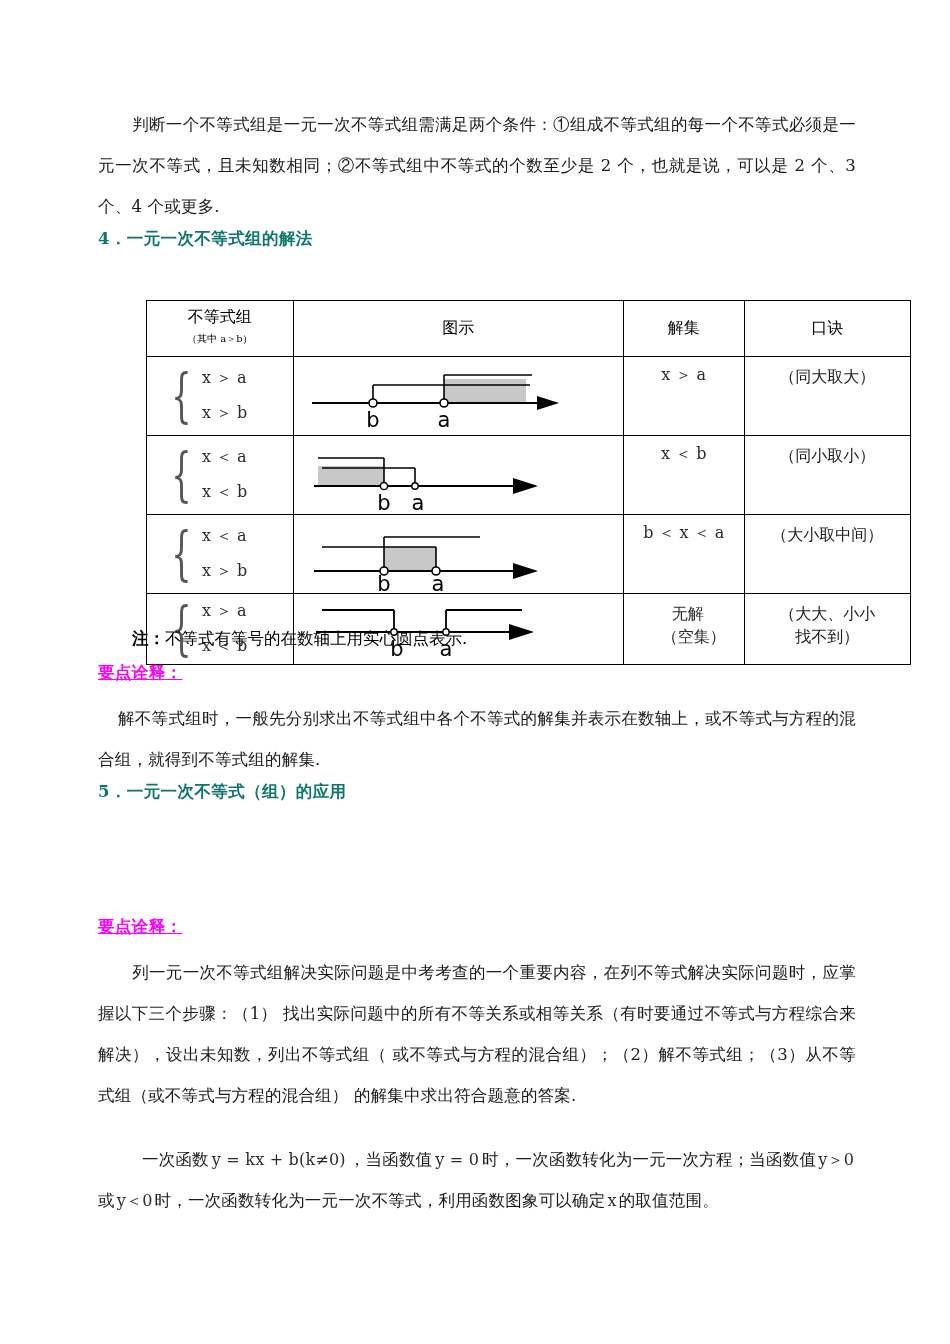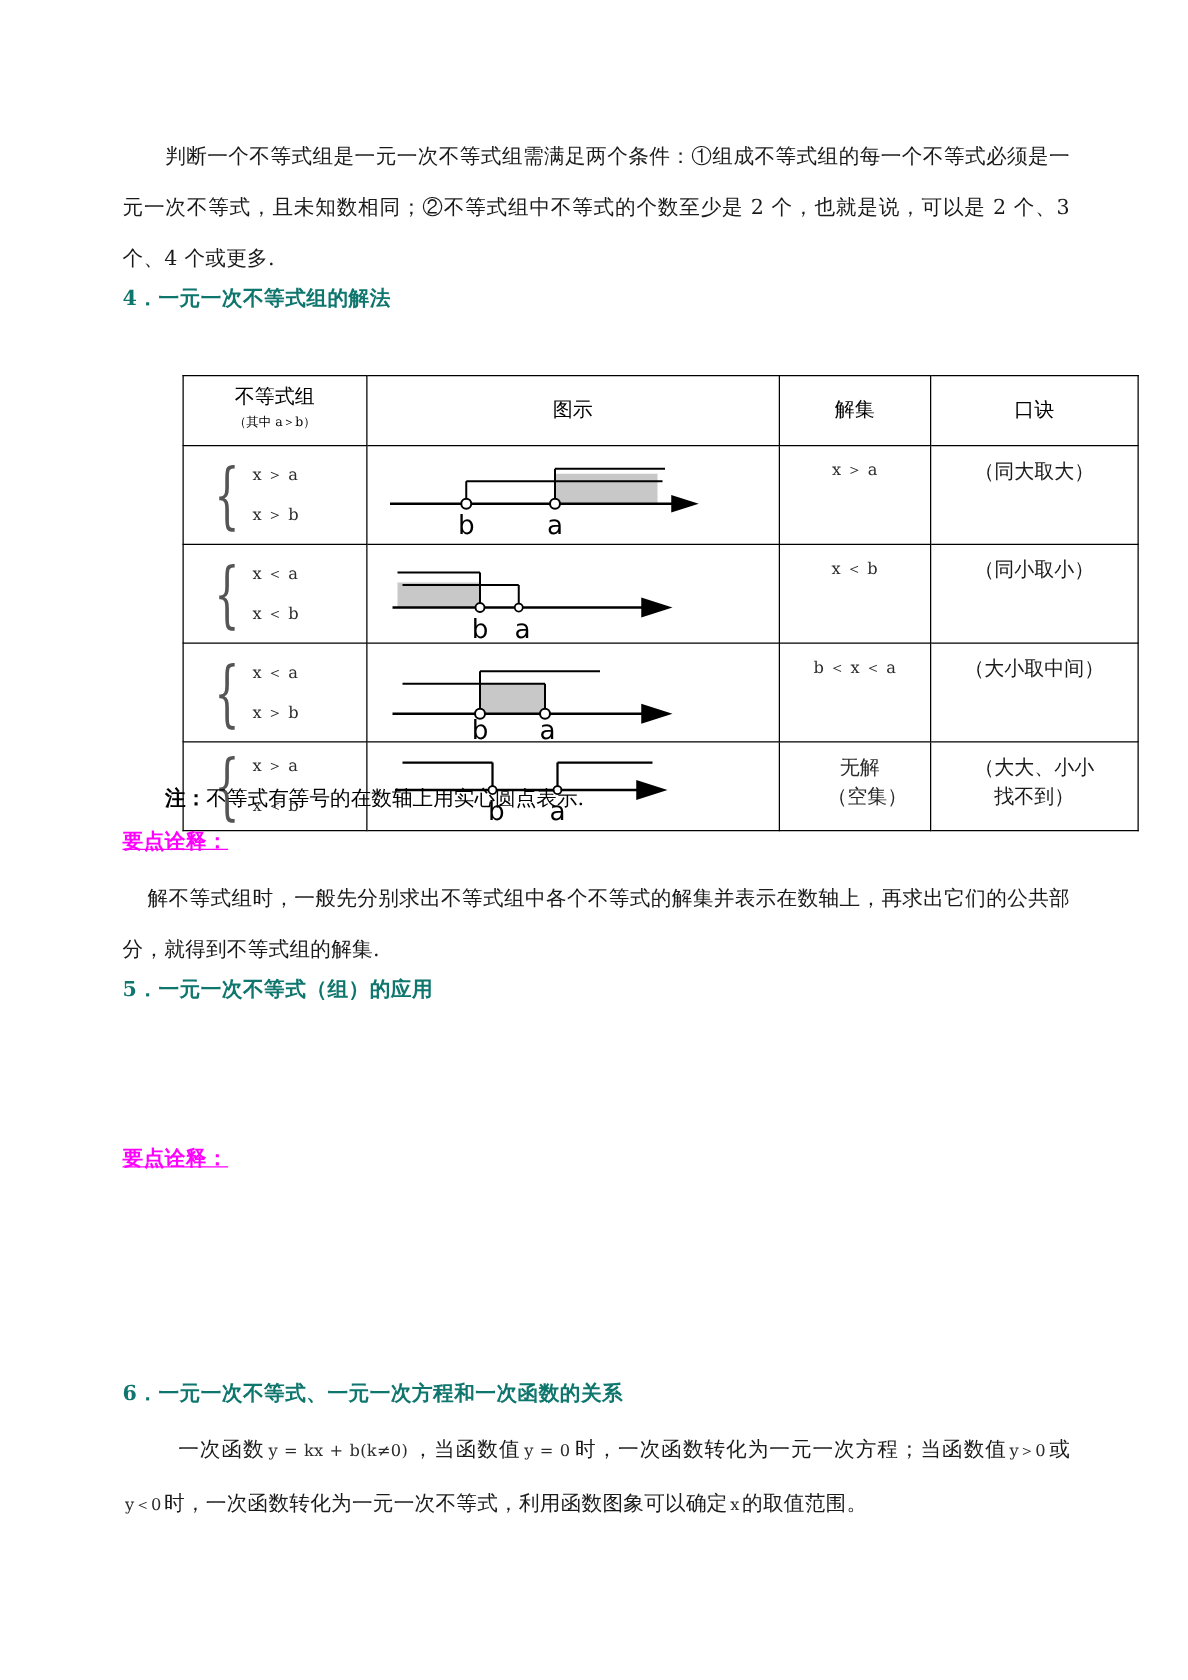--- a/index.html
+++ b/index.html
@@ -107,21 +107,21 @@
     display: inline-block;
   }
   .sys-eqs {
     display: flex;
     flex-direction: column;
     justify-content: center;
     gap: 14px;
   }
   .mexp {
     font-family: "DejaVu Serif", "Liberation Serif", serif;
-    font-size: 13px;
+    font-size: 16px;
     color: #2b2b2b;
     white-space: nowrap;
   }
 
   .sol-cell {
     text-align: center;
     font-size: 16px;
     padding-top: 8px !important;
     color: #2b2b2b;
   }
@@ -319,28 +319,30 @@
   </table>
   </div>
 
   <div class="note-line" style="top:628px;">
     <span style="display:inline-block;width:34px;"></span><span class="note-label">注：</span><span>不等式有等号的在数轴上用实心圆点表示.</span>
   </div>
 
   <div class="heading heading-magenta" style="top:662px;">要点诠释：</div>
 
   <div class="body-text" style="top:698px;">
-    <span style="display:inline-block;width:20px;"></span><span>解不等式组时，一般先分别求出不等式组中各个不等式的解集并表示在数轴上，再求出它们的公共部分，就得到不等式组的解集.</span>
+    <span style="display:inline-block;width:20px;"></span><span>解不等式组时，一般先分别求出不等式组中各个不等式的解集并表示在数轴上，或不等式与方程的混合组，就得到不等式组的解集.</span>
   </div>
 
   <div class="heading heading-blue" style="top:781px;">5．一元一次不等式（组）的应用</div>
 
 
   <div class="heading heading-magenta" style="top:916px;">要点诠释：</div>
 
-
-  <div class="heading heading-blue" style="top:1104px;">6．一元一次不等式、一元一次方程和一次函数的关系</div>
+  <div class="body-text" style="top:952px;">
+    <span style="display:inline-block;width:34px;"></span><span>列一元一次不等式组解决实际问题是中考考查的一个重要内容，在列不等式解决实际问题时，应掌握以下三个步骤：（1） 找出实际问题中的所有不等关系或相等关系（有时要通过不等式与方程综合来解决），设出未知数，列出不等式组（ 或不等式与方程的混合组）；（2）解不等式组；（3）从不等式组（或不等式与方程的混合组） 的解集中求出符合题意的答案.</span>
+  </div>
+
 
   <div class="body-text" style="top:1139px;">
     <span style="display:inline-block;width:44px;"></span><span>一次函数</span><span class="mexp" style="padding:0 3px;">y = kx + b(k≠0)</span><span>，当函数值</span><span class="mexp" style="padding:0 3px;">y = 0</span><span>时，一次函数转化为一元一次方程；当函数值</span><span class="mexp" style="padding:0 2px;">y＞0</span><span>或</span><span class="mexp" style="padding:0 2px;">y＜0</span><span>时，一次函数转化为一元一次不等式，利用函数图象可以确定</span><span class="mexp" style="padding:0 2px;">x</span><span>的取值范围。</span>
   </div>
 
 </div>
 
 </body></html>

